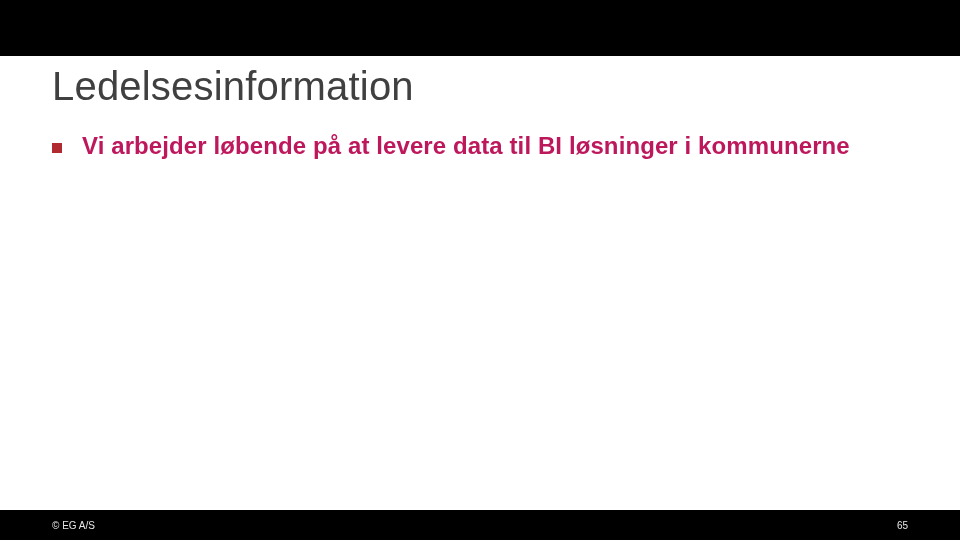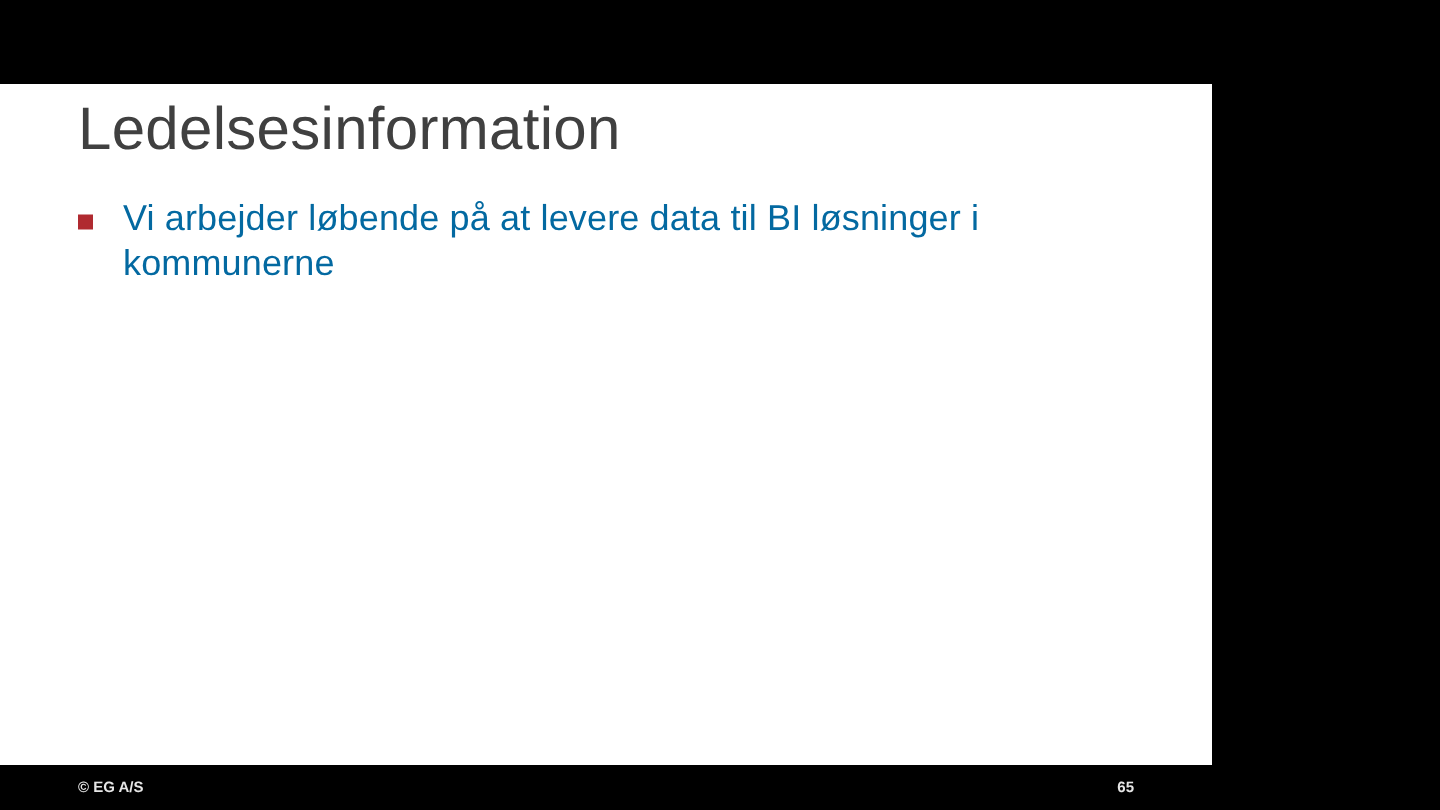--- a/index.html
+++ b/index.html
@@ -1,19 +1,19 @@
 <!DOCTYPE html>
 <html><head>
 <meta charset="utf-8">
 <style>
   * { margin: 0; padding: 0; box-sizing: border-box; }
   html, body { width: 960px; height: 540px; background: #000; font-family: "Segoe UI Light", "Segoe UI", "Helvetica Neue", Arial, sans-serif; overflow: hidden; }
   .slide {
     position: relative;
-    width: 808px;
+    width: 960px;
     height: 540px;
     background: #fff;
     margin: 0;
   }
   .topgap {
     height: 56px;
     background: #000;
   }
   .content {
     position: absolute;
@@ -42,38 +42,38 @@
     flex: 0 0 10px;
     width: 10px;
     height: 10px;
     background: #b02a30;
     margin-top: 12px;
     margin-right: 20px;
   }
   .btext {
     font-size: 24px;
     line-height: 1.25;
-    font-weight: 400;
-    color: #0369a1;
+    font-weight: 700;
+    color: #be185d;
     letter-spacing: 0.1px;
   }
   .footer {
     position: absolute;
     left: 0;
     right: 0;
     bottom: 0;
     height: 30px;
     background: #000;
     color: #fff;
     display: flex;
     justify-content: space-between;
     align-items: center;
     padding: 0 52px 0 52px;
     font-size: 10px;
-    font-weight: 700;
+    font-weight: 400;
   }
   .footer .left { opacity: .9; }
   .footer .right { opacity: .9; }
 </style>
 </head>
 <body>
 
 <div class="slide">
   <div class="topgap"></div>
 

